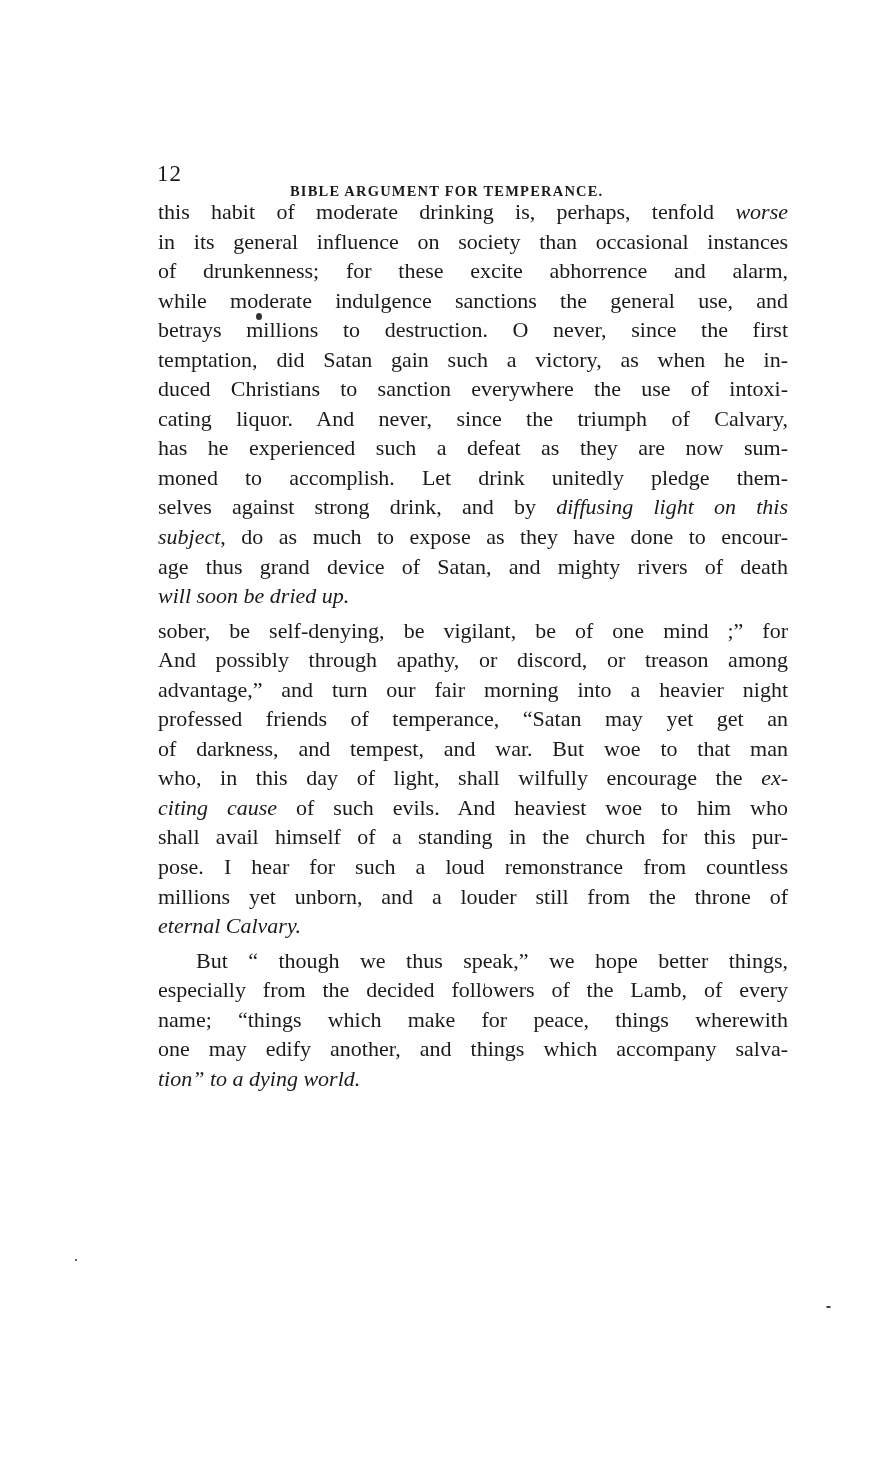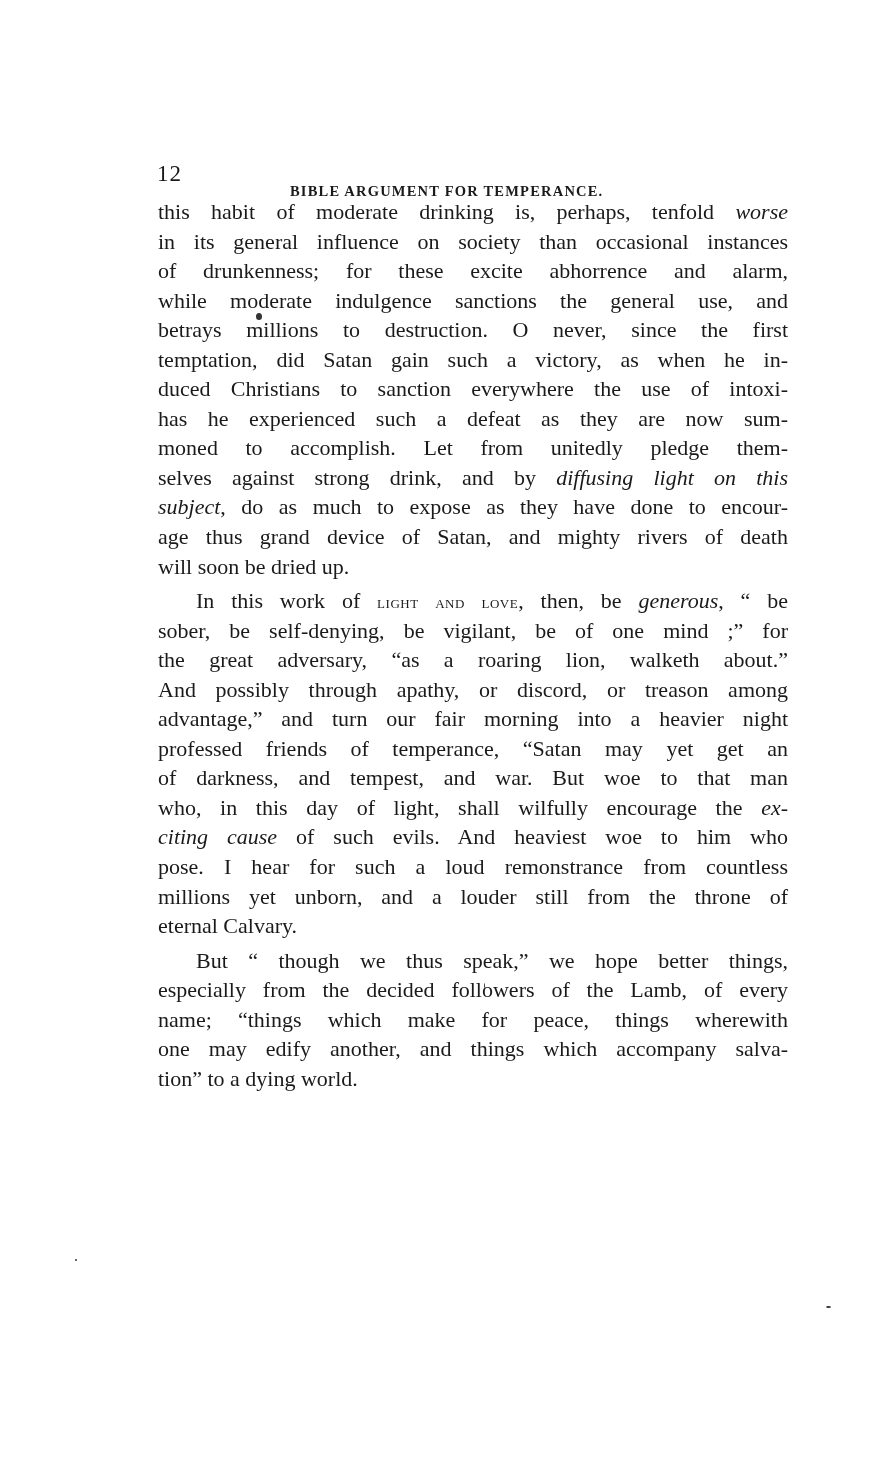--- a/index.html
+++ b/index.html
@@ -6,21 +6,21 @@
   body { width: 888px; height: 1475px; position: relative; overflow: hidden;
          font-family: "Liberation Serif", "DejaVu Serif", serif; color: #1a1a1a; }
   .page { position: absolute; left: 0; top: 0; width: 860px; height: 1475px; margin-top: 43px; }
   .header { position: absolute; top: 118px; left: 157px; width: 630px; height: 30px; }
   .page-num { position: absolute; left: 0; top: 0; font-size: 23px; letter-spacing: 1px; }
   .running-head { position: absolute; left: 133px; top: 22px; font-size: 14.5px; font-weight: bold;
                   letter-spacing: 1.2px; }
   .body { position: absolute; left: 158px; top: 154px; width: 630px; }
   .line { height: 29.55px; line-height: 29.55px; font-size: 22px; white-space: nowrap;
           text-align: justify; text-align-last: justify; }
-  .line.last { text-align-last: left; }
+  .line.last { text-align-last: left; font-style: italic; }
   .line.indent { padding-left: 38px; }
   .para-gap { height: 5px; }
   em { font-style: italic; }
   .sc { font-variant: small-caps; font-size: 19px; letter-spacing: 0.5px; }
   .speck { position: absolute; background: #333; border-radius: 50%; }
 </style>
 </head>
 <body>
 
 <div class="page">
@@ -31,38 +31,38 @@
 
   <div class="body" id="body">
       <div>
         <div class="line">this habit of moderate drinking is, perhaps, tenfold <em>worse</em></div>
         <div class="line">in its general influence on society than occasional instances</div>
         <div class="line">of drunkenness; for these excite abhorrence and alarm,</div>
         <div class="line">while moderate indulgence sanctions the general use, and</div>
         <div class="line">betrays millions to destruction.  O never, since the first</div>
         <div class="line">temptation, did Satan gain such a victory, as when he in-</div>
         <div class="line">duced Christians to sanction everywhere the use of intoxi-</div>
+        <div class="line">cating liquor.  And never, since the triumph of Calvary,</div>
         <div class="line">has he experienced such a defeat as they are now sum-</div>
-        <div class="line">moned to accomplish.  Let from unitedly pledge them-</div>
+        <div class="line">moned to accomplish.  Let drink unitedly pledge them-</div>
         <div class="line">selves against strong drink, and by <em>diffusing light on this</em></div>
         <div class="line"><em>subject</em>, do as much to expose as they have done to encour-</div>
         <div class="line">age thus grand device of Satan, and mighty rivers of death</div>
         <div class="line last">will soon be dried up.</div>
       </div>
       <div class="para-gap"></div>
       <div>
-        <div class="line indent">In this work of <span class="sc">light and love</span>, then, be <em>generous</em>, “ be</div>
         <div class="line">sober, be self-denying, be vigilant, be of one mind ;” for</div>
-        <div class="line">the great adversary, “as a roaring lion, walketh about.”</div>
         <div class="line">And possibly through apathy, or discord, or treason among</div>
         <div class="line">advantage,” and turn our fair morning into a heavier night</div>
         <div class="line">professed friends of temperance, “Satan may yet get an</div>
         <div class="line">of darkness, and tempest, and war.  But woe to that man</div>
         <div class="line">who, in this day of light, shall wilfully encourage the <em>ex-</em></div>
         <div class="line"><em>citing cause</em> of such evils.  And heaviest woe to him who</div>
+        <div class="line">shall avail himself of a standing in the church for this pur-</div>
         <div class="line">pose.  I hear for such a loud remonstrance from countless</div>
         <div class="line">millions yet unborn, and a louder still from the throne of</div>
         <div class="line last">eternal Calvary.</div>
       </div>
       <div class="para-gap"></div>
       <div>
         <div class="line indent">But “ though we thus speak,” we hope better things,</div>
         <div class="line">especially from the decided followers of the Lamb, of every</div>
         <div class="line">name; “things which make for peace, things wherewith</div>
         <div class="line">one may edify another, and things which accompany salva-</div>

